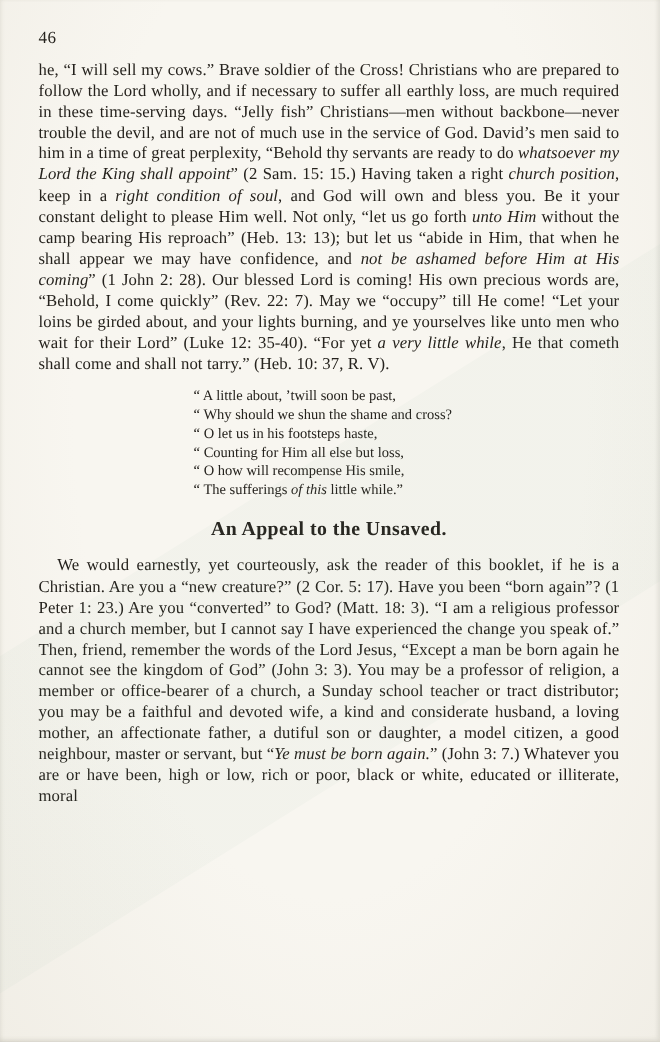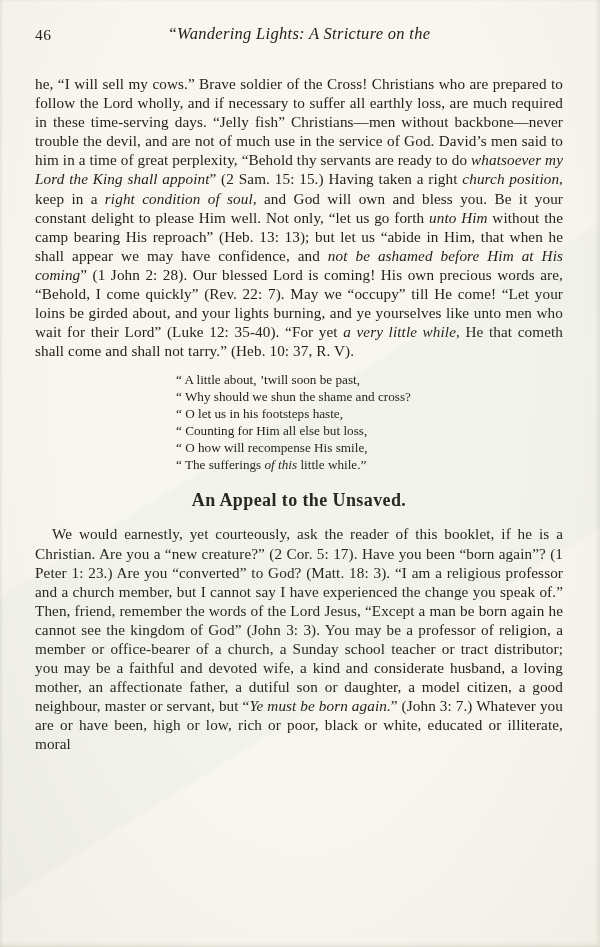--- a/index.html
+++ b/index.html
@@ -24,21 +24,21 @@
     position: absolute;
     left: -180px; top: 420px;
     width: 1000px; height: 260px;
     background: linear-gradient(rgba(120,165,140,0.045), rgba(120,165,140,0.045));
     transform: rotate(-32deg);
     pointer-events: none;
   }
   .header {
     position: relative;
     height: 24px;
-    margin-bottom: 26px;
+    margin-bottom: 6px;
   }
   .page-num {
     position: absolute; left: 0; top: 2px;
     font-size: 15.5px;
     letter-spacing: 0.5px;
   }
   .running-title {
     display: block;
     text-align: center;
     font-style: italic;
@@ -68,21 +68,20 @@
   }
   i { font-style: italic; }
 </style>
 </head>
 <body>
 
 <div class="page">
 
   <div class="header">
     <span class="page-num">46</span>
-    <span class="running-title">“Wandering Lights: A Stricture on the</span>
   </div>
 
   <p class="para"><span>he, “I will sell my cows.”  Brave soldier of the Cross!  Christians who are prepared to follow the Lord wholly, and if necessary to suffer all earthly loss, are much required in these time-serving days.  “Jelly fish” Christians—men without backbone—never trouble the devil, and are not of much use in the service of God. David’s men said to him in a time of great perplexity,  “Behold thy servants are ready to do </span><i>whatsoever my Lord the King shall appoint</i><span>” (2 Sam. 15: 15.)  Having taken a right </span><i>church position</i><span>, keep in a </span><i>right condition of soul</i><span>, and God will own and bless you. Be it your constant delight to please Him well.  Not only, “let us go forth </span><i>unto Him</i><span> without the camp bearing His reproach” (Heb. 13: 13); but let us “abide in Him, that when he shall appear we may have confidence, and </span><i>not be ashamed before Him at His coming</i><span>” (1 John 2: 28).  Our blessed Lord is coming! His own precious words are, “Behold, I come quickly” (Rev. 22: 7).  May we “occupy” till He come!  “Let your loins be girded about, and your lights burning, and ye yourselves like unto men who wait for their Lord” (Luke 12: 35-40).  “For yet </span><i>a very little while</i><span>, He that cometh shall come and shall not tarry.” (Heb. 10: 37, R. V).</span></p>
 
   <div class="poem">
       <div class="poem-line"><span>“ A little about, ’twill soon be past,</span></div>
       <div class="poem-line"><span>“ Why should we shun the shame and cross?</span></div>
       <div class="poem-line"><span>“ O let us in his footsteps haste,</span></div>
       <div class="poem-line"><span>“ Counting for Him all else but loss,</span></div>
       <div class="poem-line"><span>“ O how will recompense His smile,</span></div>

